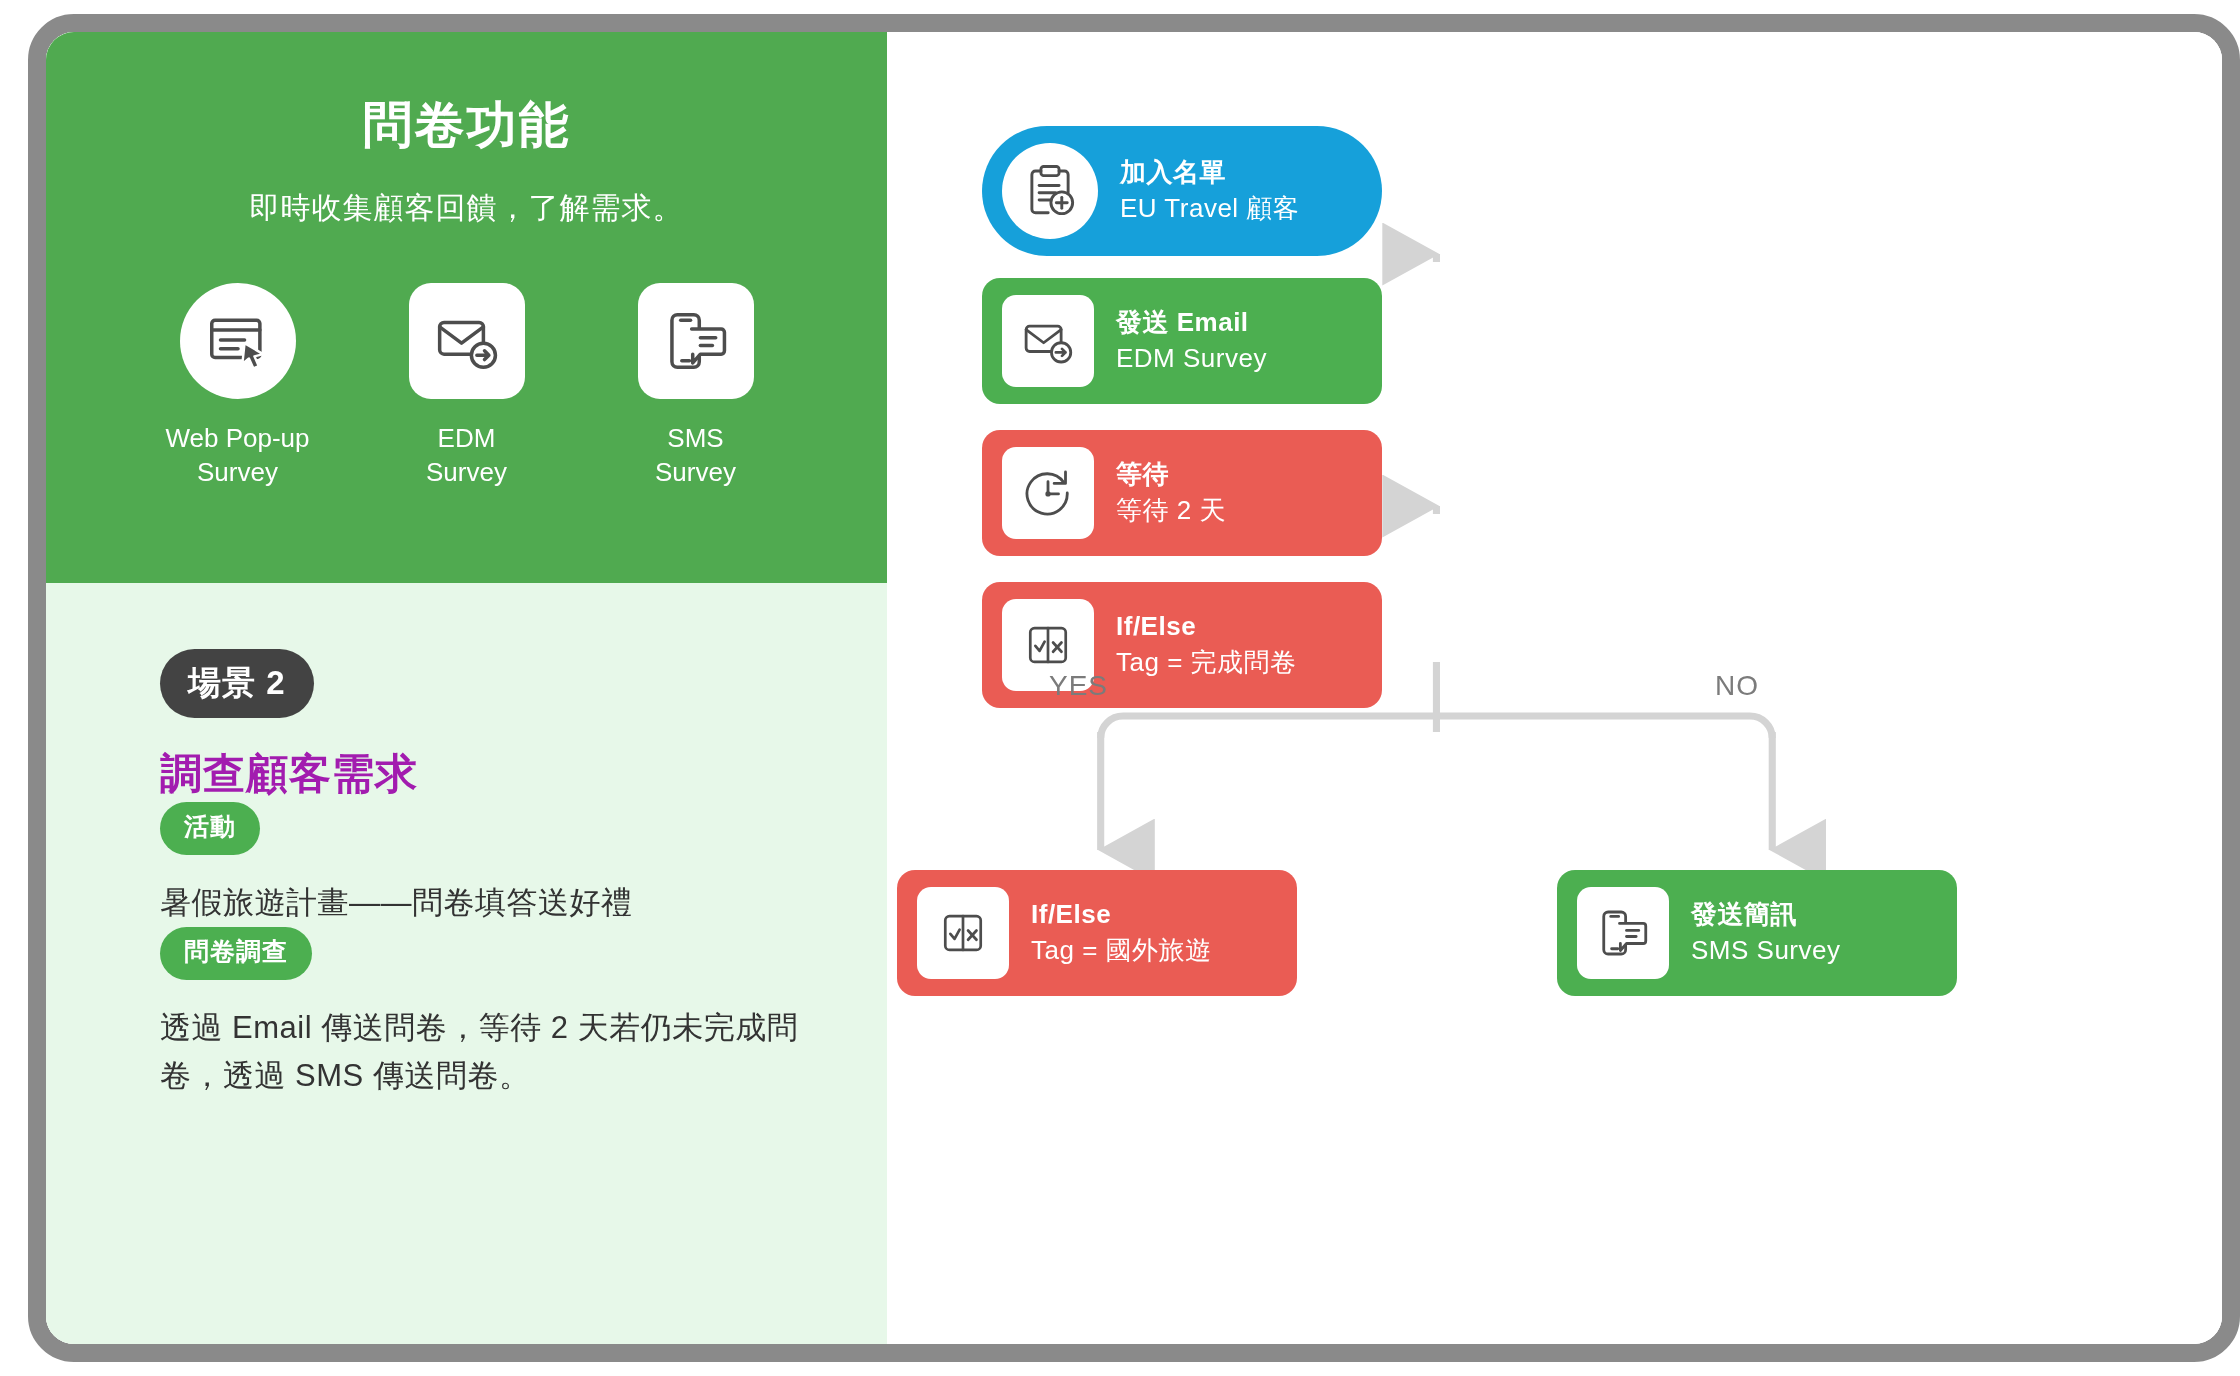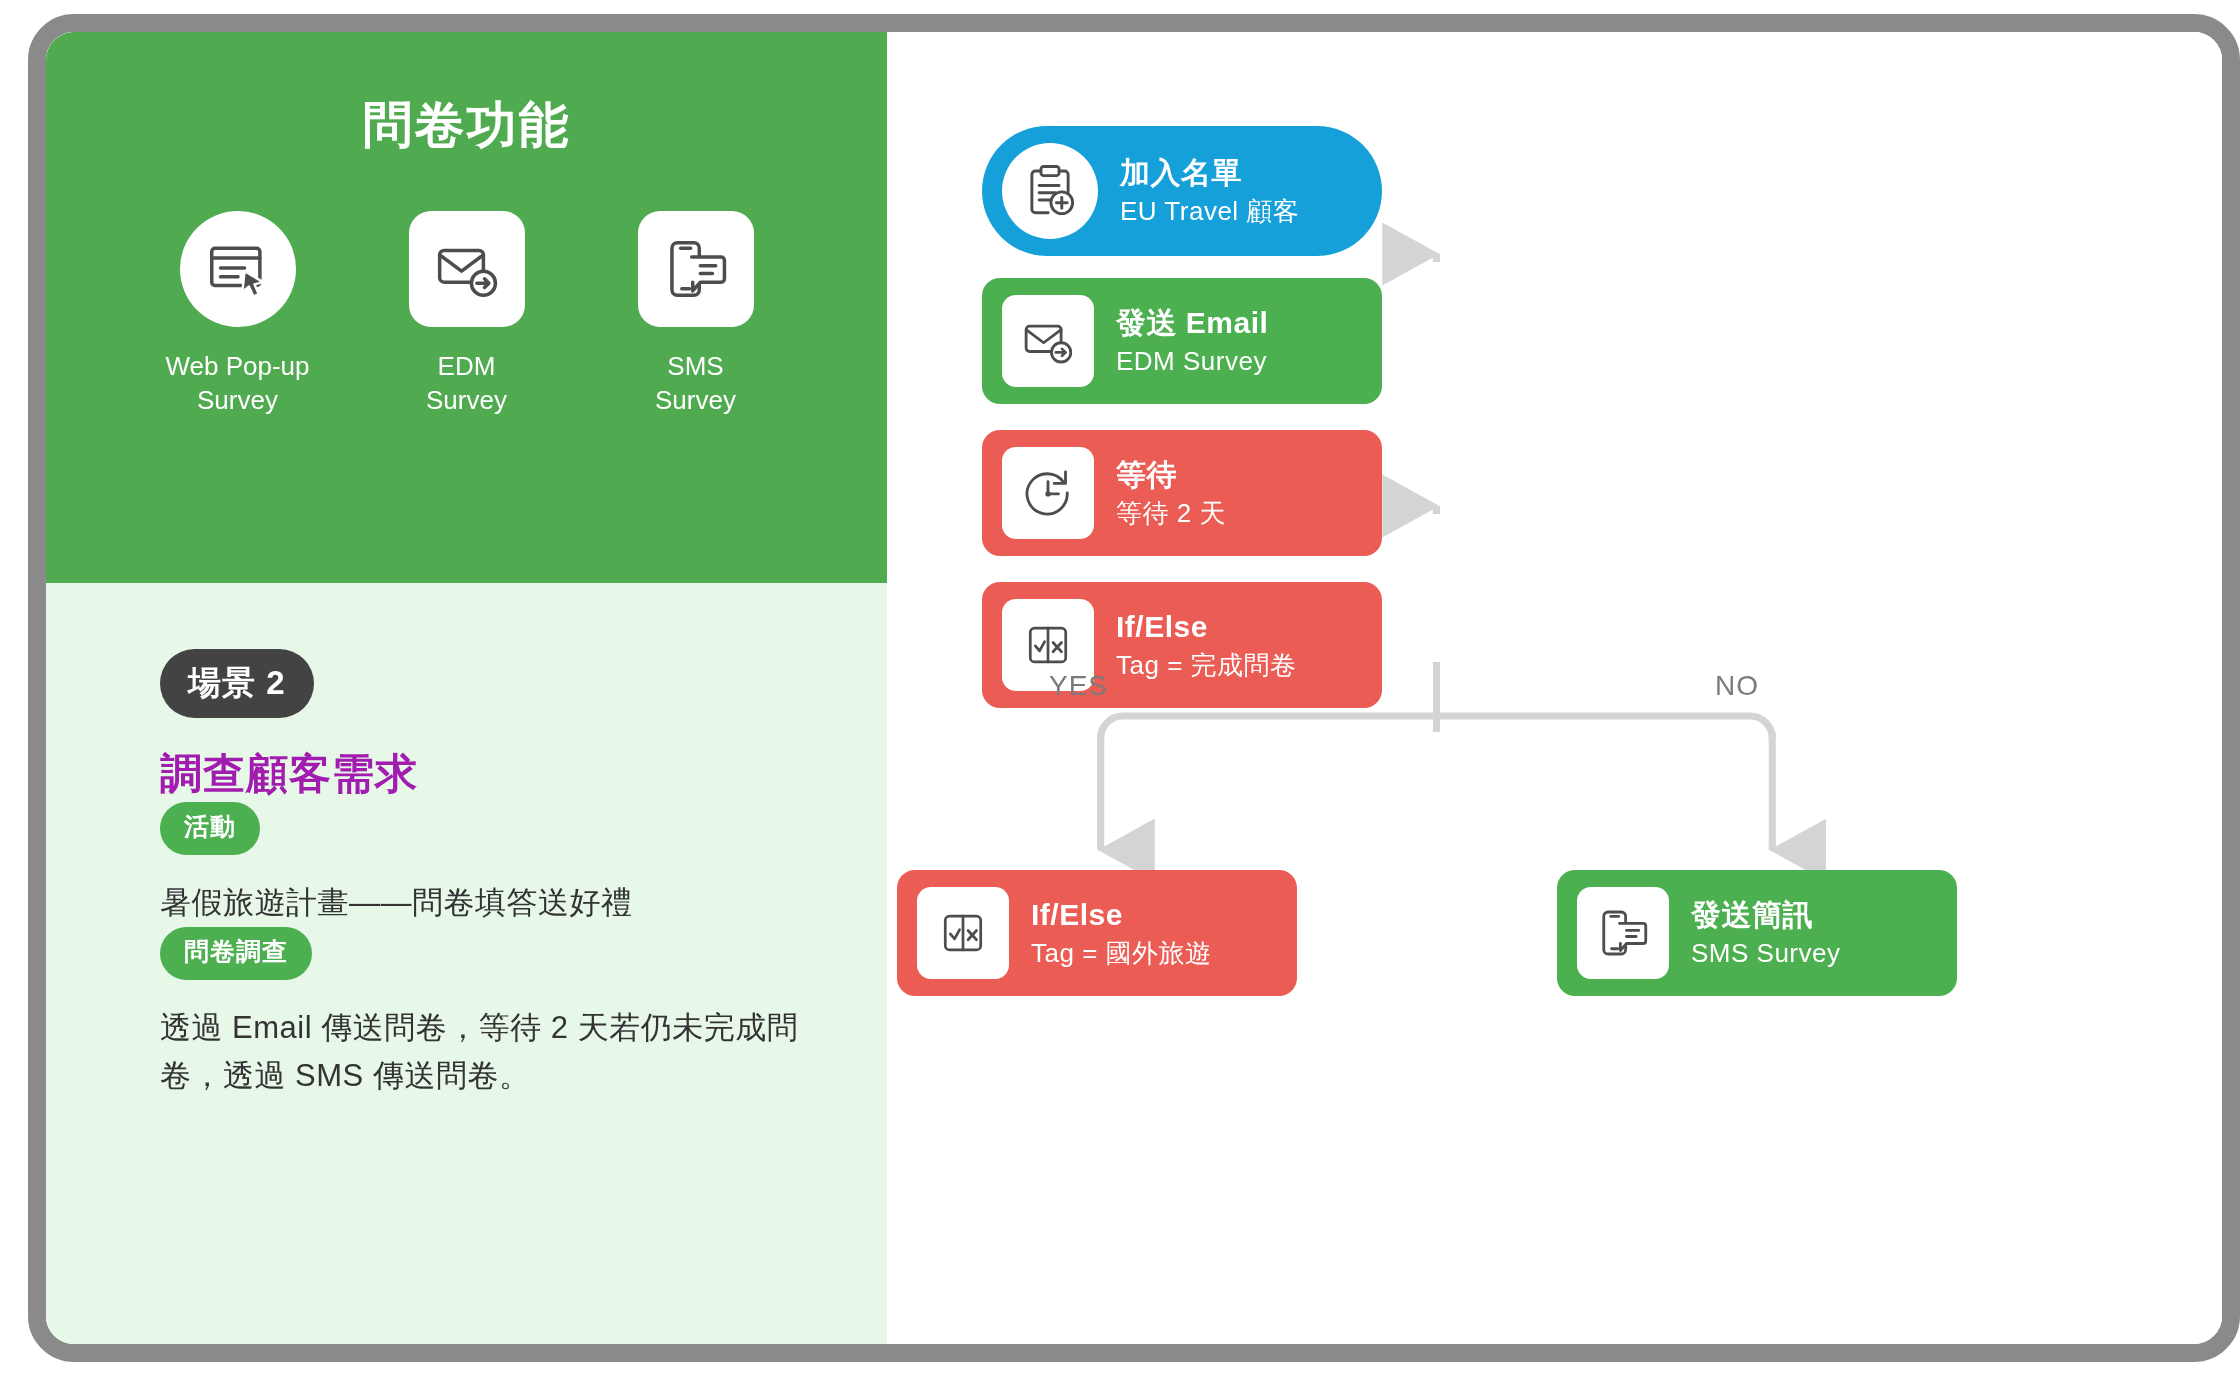--- a/index.html
+++ b/index.html
@@ -182,21 +182,21 @@
     align-items: center;
     justify-content: center;
   }
   .node-text {
     display: flex;
     flex-direction: column;
     justify-content: center;
     color: #ffffff;
   }
   .node-title {
-    font-size: 30px;
+    font-size: 26px;
     font-weight: bold;
     line-height: 1.2;
     letter-spacing: 0.5px;
   }
   .node-sub {
     font-size: 26px;
     font-weight: normal;
     line-height: 1.25;
     margin-top: 4px;
     letter-spacing: 0.5px;
@@ -212,20 +212,21 @@
 </head>
 <body>
 
 <div id="device-frame">
   <div id="screen">
 
     <div id="left-panel">
 
       <div id="hero">
         <h1 id="hero-title">問卷功能</h1>
+        <p id="hero-subtitle">即時收集顧客回饋，了解需求。</p>
 
         <div id="channel-row">
 
           <div class="channel">
             <div class="channel-badge circle">
               <svg width="70" height="70" viewBox="0 0 64 64" fill="none" stroke="#4d4d4d" stroke-width="3.2" stroke-linecap="round" stroke-linejoin="round">
                 <rect x="8" y="13" width="44" height="34" rx="3"></rect>
                 <line x1="8" y1="22" x2="52" y2="22"></line>
                 <line x1="16" y1="31" x2="38" y2="31"></line>
                 <line x1="16" y1="39" x2="32" y2="39"></line>

